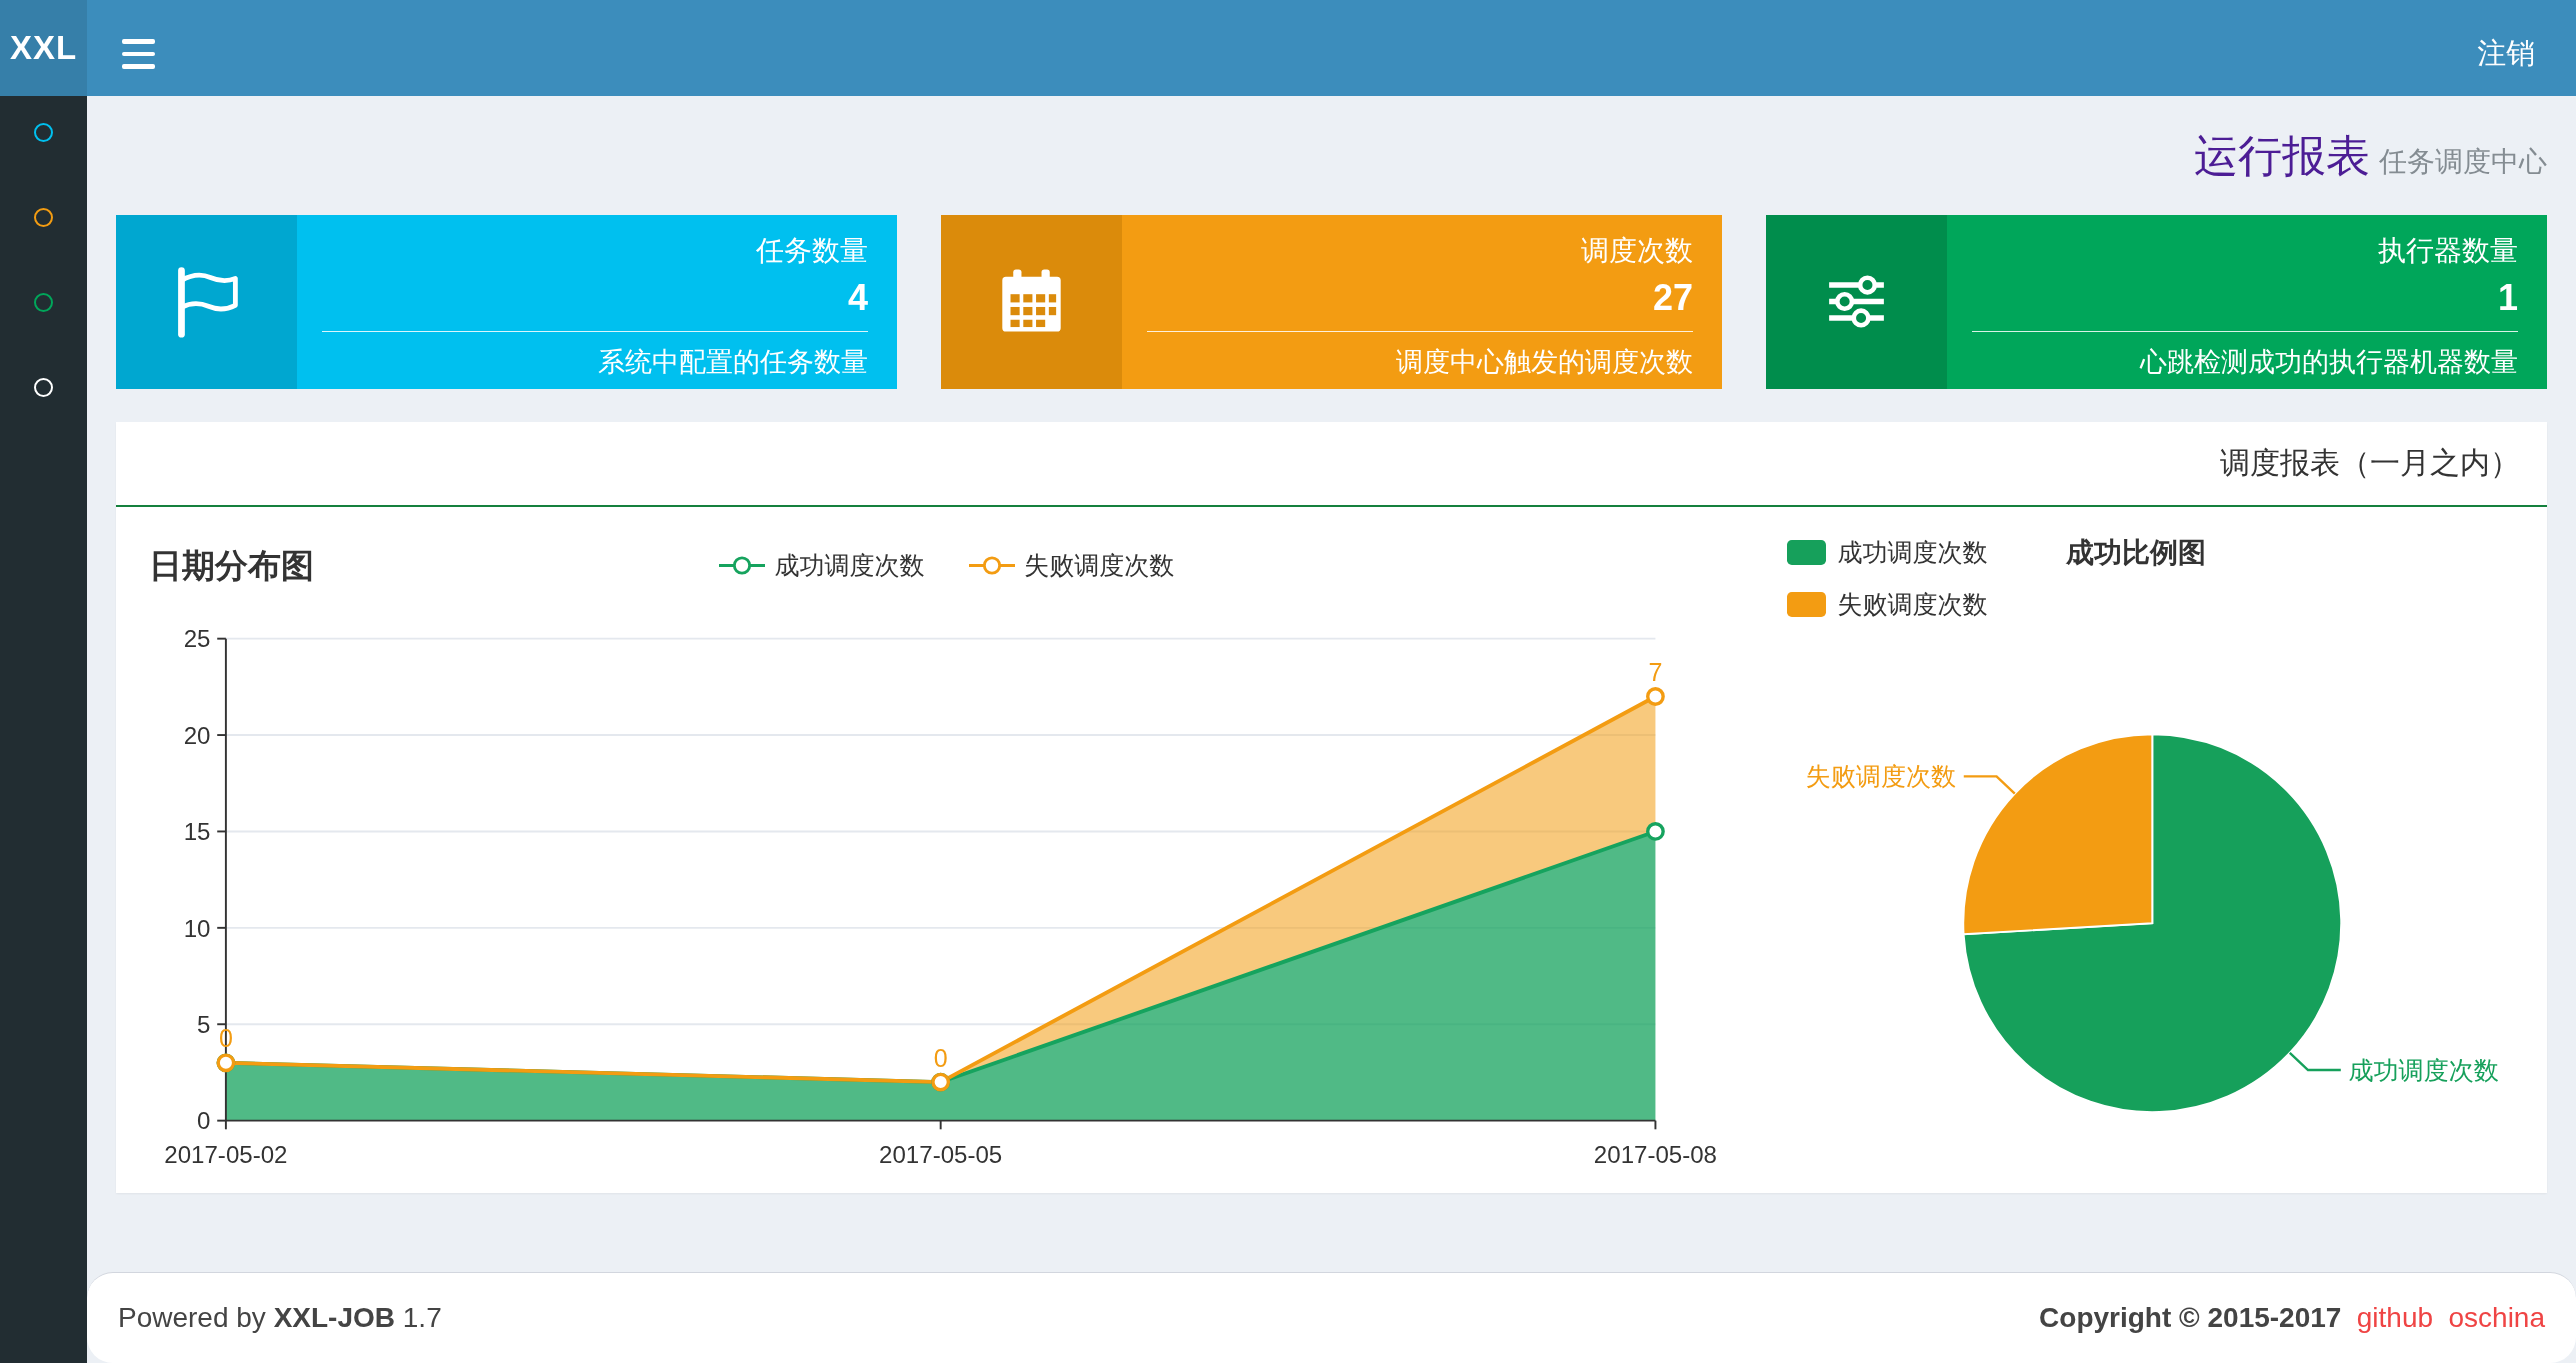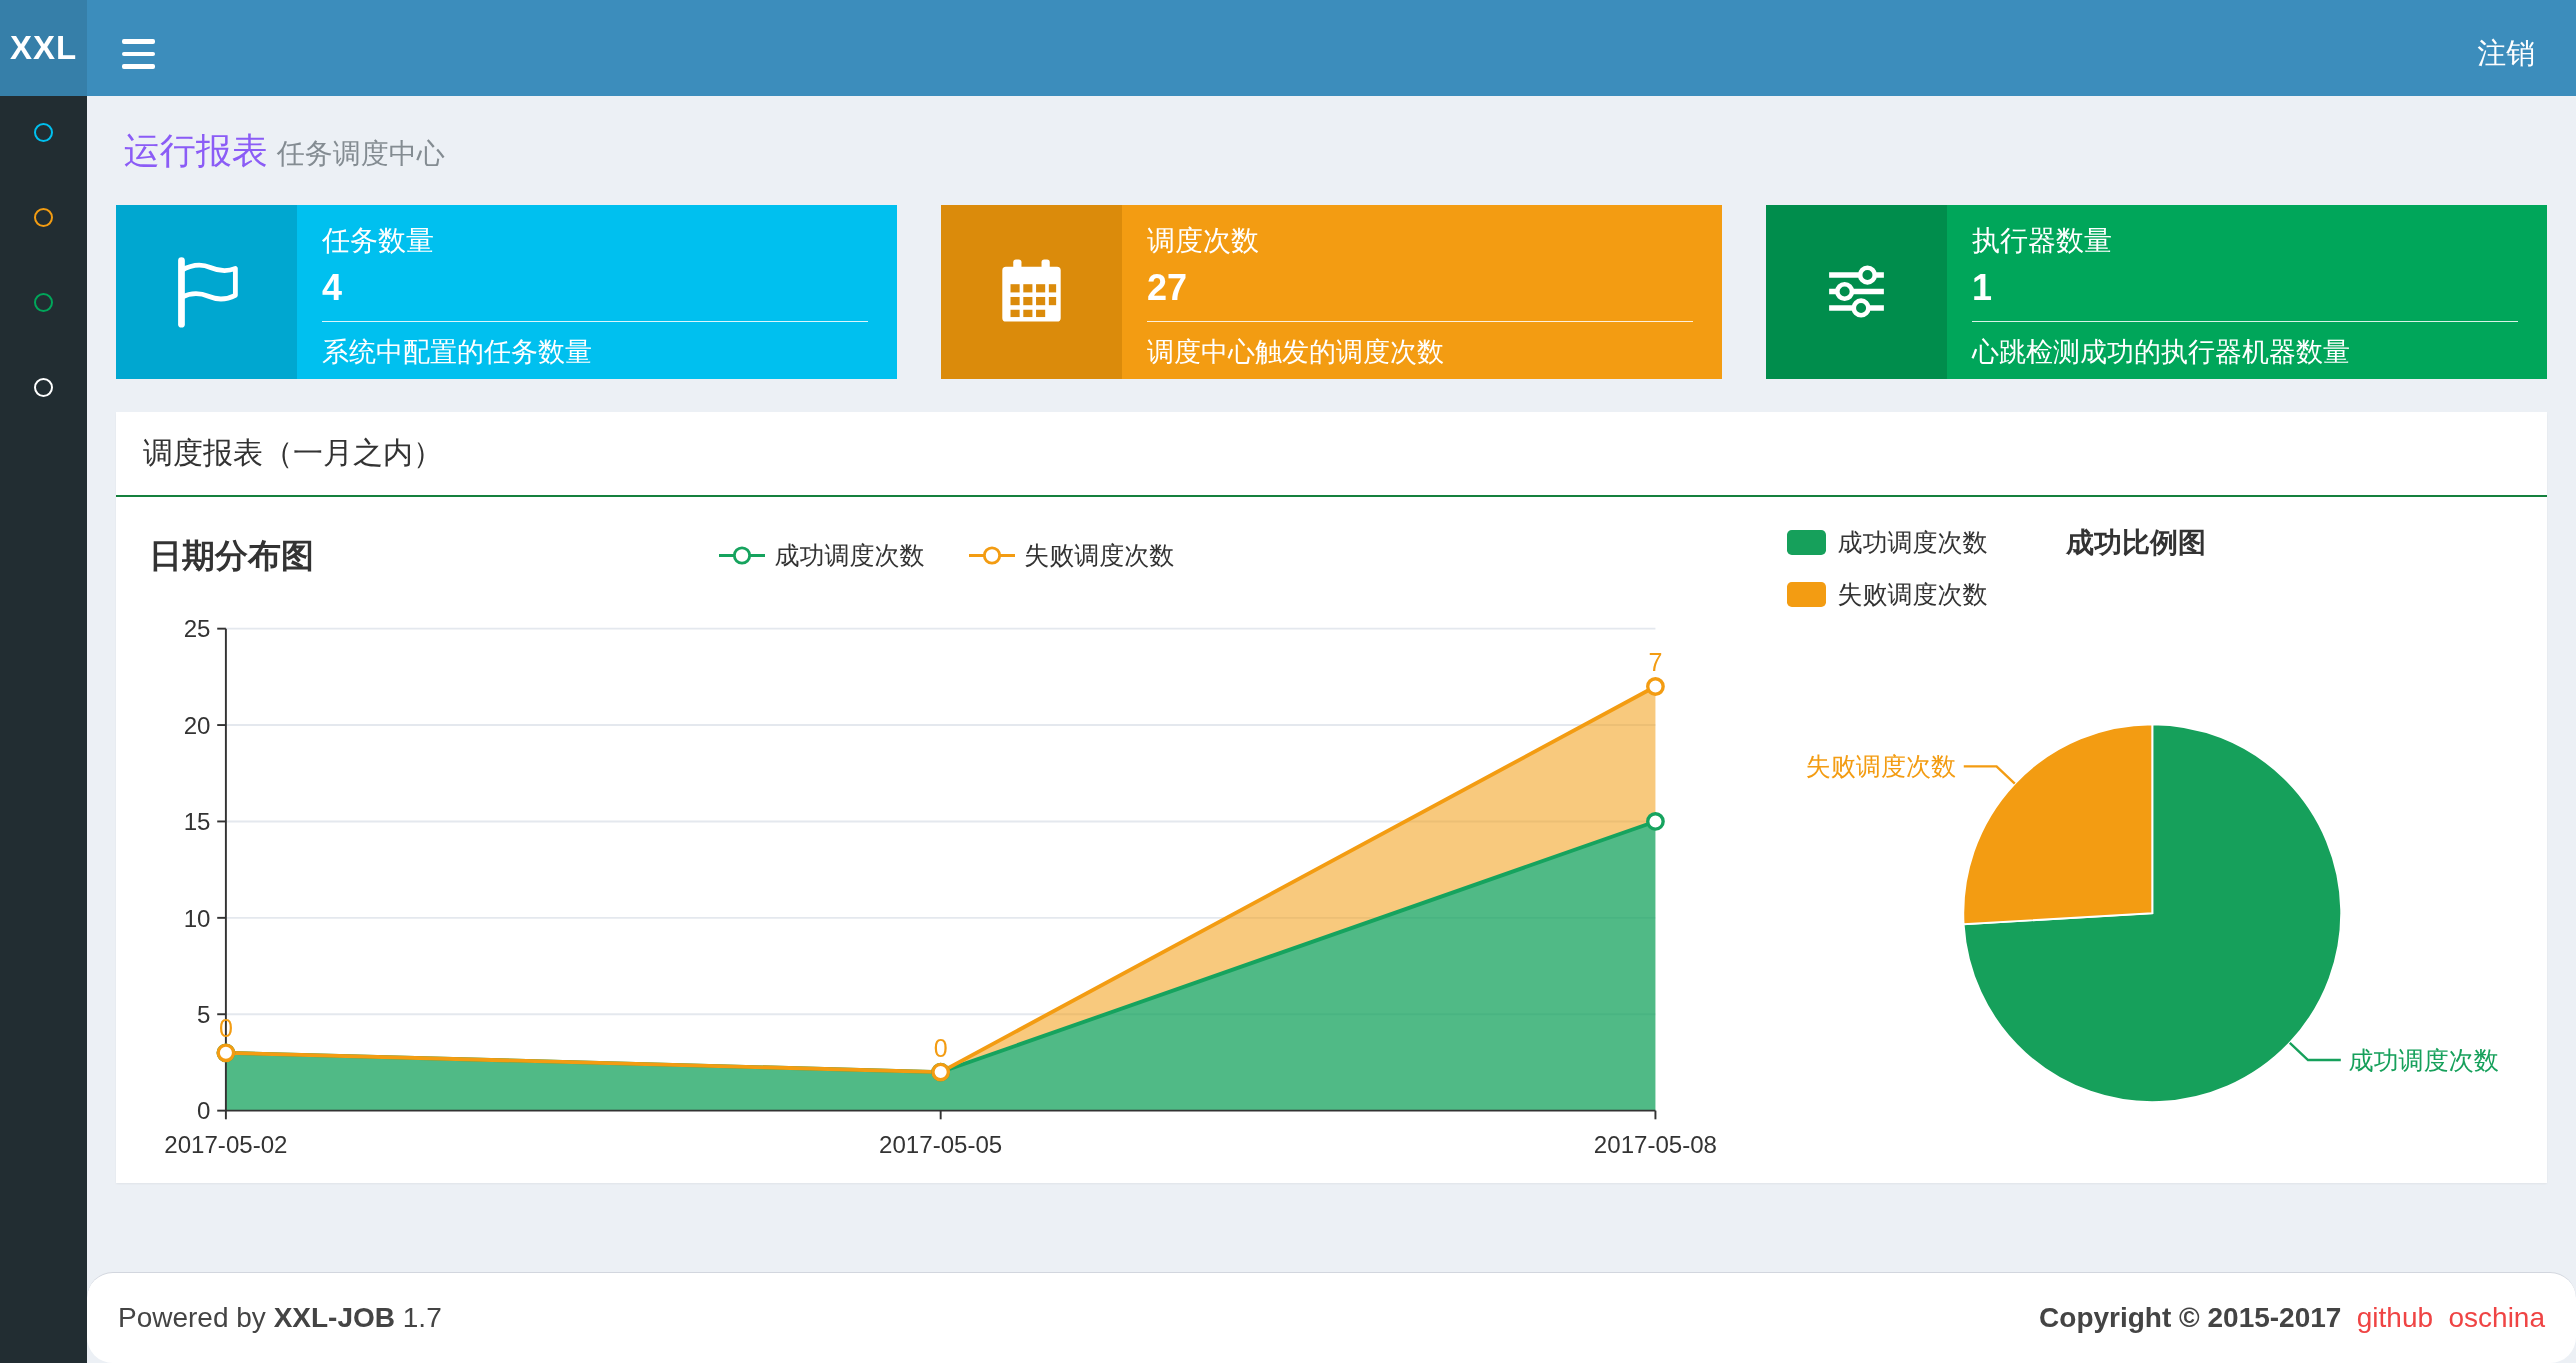--- a/index.html
+++ b/index.html
@@ -1,37 +1,37 @@
 <!DOCTYPE html>
 <html><head>
 <meta charset="utf-8">
 <style>
   * { box-sizing: border-box; margin: 0; padding: 0; }
   html,body { background:#d8dce3; }
   body { font-family: "Liberation Sans", "DejaVu Sans", sans-serif; }
-  .app { position:relative; width:2576px; height:1363px; background:#ecf0f5; overflow:hidden; }
+  .app { position:relative; width:2576px; height:1363px; background:#ecf0f5; overflow:hidden;text-align:right; }
 
   
   .navbar { position:absolute; top:0; left:0; right:0; height:96px; background:#3c8dbc; display:flex; z-index:5; }
   .logo { width:87px; height:96px; background:#367fa9; color:#fff; font-size:33px; font-weight:700;
           display:flex; align-items:center; justify-content:center; letter-spacing:1px; cursor:pointer; }
   .nav-content { flex:1; display:flex; align-items:center; justify-content:space-between; padding:0 35px;margin-top:12px; }
   .hamburger { width:42px; height:33px; display:flex; flex-direction:column; justify-content:center; gap:7.7px; cursor:pointer; }
   .hamburger span { display:block; width:33px; height:4.8px; background:#fff; border-radius:1.9px; }
   .logout { color:#fff; font-size:29px; padding:0 5.8px; cursor:pointer; }
 
   
   .sidebar { position:absolute; top:96px; left:0; bottom:0; width:87px; background:#222d32;
              display:flex; flex-direction:column; align-items:center; padding-top:27px; gap:66px; z-index:4; }
   .side-icon { width:19px; height:19px; border:2.9px solid #fff; border-radius:50%; cursor:pointer; }
 
   
   .content { position:absolute; top:96px; left:87px; right:0; padding:13.5px 29px 0; }
   .page-header { margin:17.4px 0 29px 7.7px; }
-  .page-header h1 { font-size:36px; font-weight:500; color:#8b5cf6; display:inline; }
+  .page-header h1 { font-size:44px; font-weight:500; color:#4c1d95; display:inline; }
   .page-header small { font-size:28px; font-weight:300; color:#848c92; margin-left:9px; }
 
   
   .info-row { display:flex; gap:44px; }
   .info-box { flex:1; height:174px; display:flex; color:#fff; overflow:hidden; }
   .ib-icon { width:181px; background:var(--cd); display:flex; align-items:center; justify-content:center; }
   .ib-body { flex:1; background:var(--c); padding:17.4px 29px 0 25px; }
   .ib-title { font-size:28px; }
   .ib-value { font-size:36px; font-weight:700; margin-top:6.7px; }
   .ib-hr { border:0; border-top:1.9px solid rgba(255,255,255,.85); margin:12.5px 0 11.6px; }

